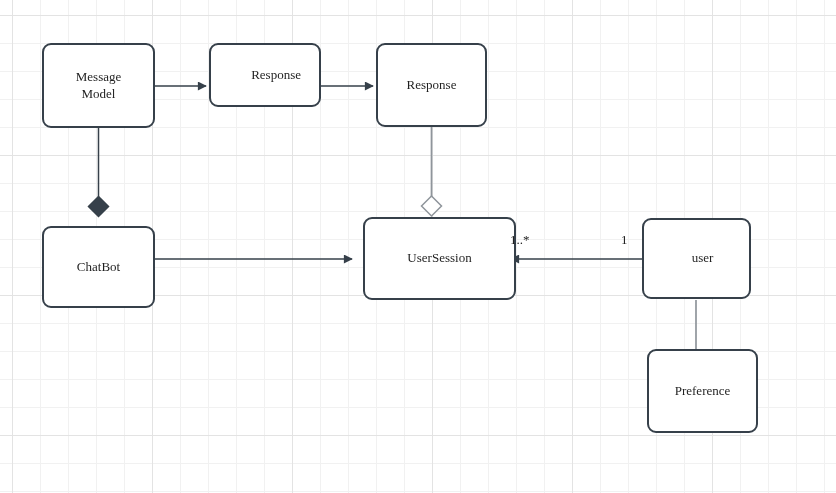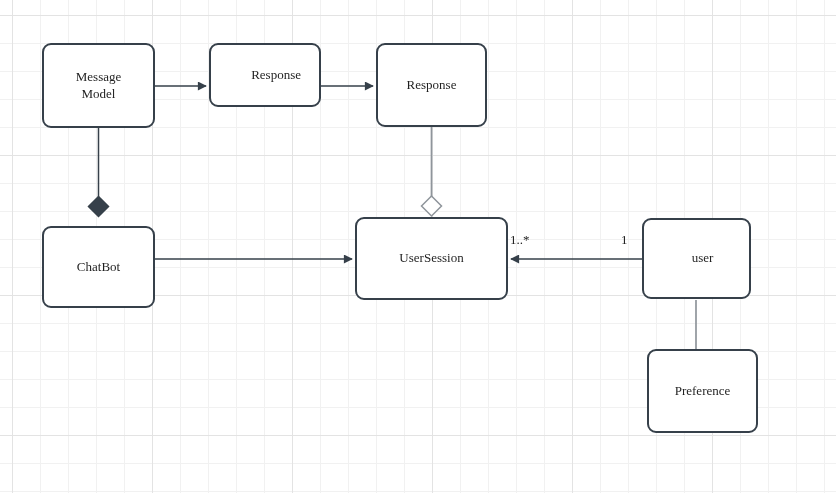--- a/index.html
+++ b/index.html
@@ -45,21 +45,21 @@
   .arrowhead-path{fill:var(--stroke-dark);}
   .edge-label{
     position:absolute;font-size:13px;color:var(--text-color);
     white-space:nowrap;
   }
   
   #n-language-model{left:42px;top:43px;width:113px;height:85px;}
   #n-response{left:209px;top:43px;width:112px;height:64px;justify-content:flex-end;}
   #n-message{left:376px;top:43px;width:111px;height:84px;}
   #n-chatbot{left:42px;top:218px;width:113px;height:82px;margin-top:8px;}
-  #n-user-session{left:355px;top:217px;width:153px;height:83px;}
+  #n-user-session{left:363px;top:217px;width:153px;height:83px;}
   #n-user{left:642px;top:218px;width:109px;height:81px;padding-left:12px;}
   #n-preference{left:647px;top:349px;width:111px;height:84px;}
   #lbl-target{left:510px;top:232px;}
   #lbl-source{left:621px;top:232px;}
 </style>
 </head>
 <body>
 
 <div class="canvas">
 

